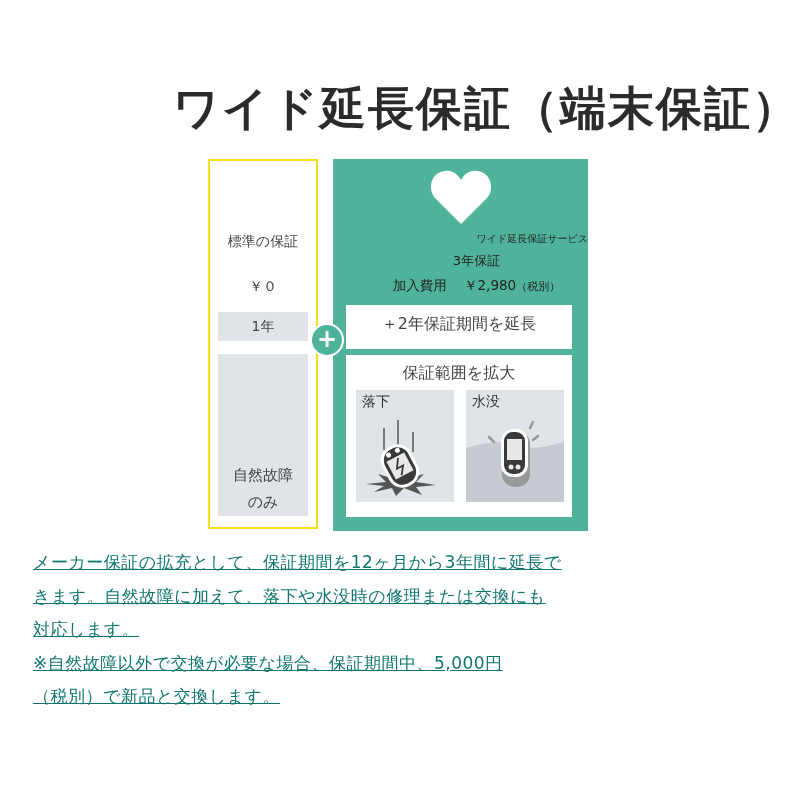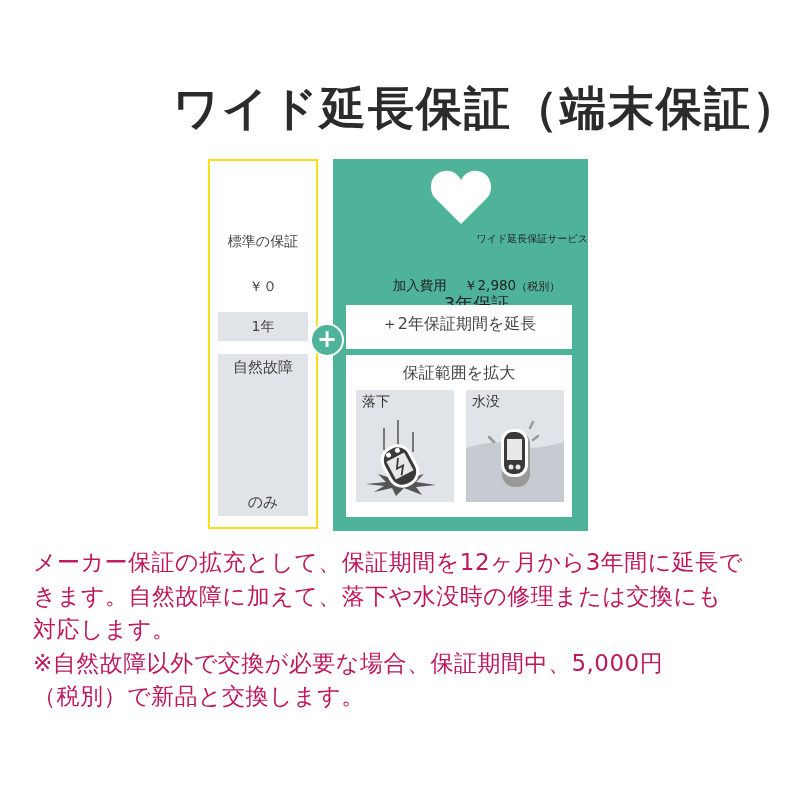--- a/index.html
+++ b/index.html
@@ -7,42 +7,42 @@
          font-family:"DejaVu Sans","Liberation Sans",sans-serif; color:#333; }
   .title { position:absolute; left:0; top:78px; width:800px; text-align:right;
            font-size:46px; font-weight:bold; color:#2b2b2b; letter-spacing:2px; }
   .std-box { position:absolute; left:208px; top:159px; width:106px; height:366px;
              border:2px solid #f6e017; background:#fff; }
   .std-label { position:absolute; left:0; top:72px; width:106px; text-align:center; font-size:14px; color:#444; }
   .std-price { position:absolute; left:0; top:117px; width:106px; text-align:center; font-size:14px; color:#444; }
   .std-year { position:absolute; left:8px; top:151px; width:90px; height:29px; background:#e0e3e7;
               text-align:center; line-height:29px; font-size:14px; color:#444; }
   .std-coverage { position:absolute; left:8px; top:193px; width:90px; height:162px; background:#e0e3e7;
-                  display:flex; flex-direction:column; align-items:center; justify-content:space-between;
+                  display:flex; flex-direction:column; align-items:center; justify-content:flex-end;
                   font-size:15px; color:#444; line-height:27px; }
   .ext-box { position:absolute; left:333px; top:159px; width:255px; height:372px; background:#4fb39a; }
   .heart { position:absolute; left:97px; top:10px; width:62px; height:56px; }
   .ext-name { position:absolute; left:0; top:73px; width:255px; text-align:right; font-size:10px; color:#222; }
-  .ext-term { position:absolute; left:0; top:93px; width:287px; text-align:center; font-size:18px; color:#222;margin-top:40px; }
+  .ext-term { position:absolute; left:0; top:93px; width:287px; text-align:center; font-size:13px; color:#222; }
   .ext-fee { position:absolute; left:0; top:118px; width:255px; text-align:center; font-size:13.5px; color:#222;margin-left:16px; }
   .ext-fee .small { font-size:11px; }
   .extend-box { position:absolute; left:13px; top:146px; width:226px; height:44px; background:#fff;
                 text-align:center; line-height:38px; font-size:16px; color:#444; }
   .range-box { position:absolute; left:13px; top:196px; width:226px; height:162px; background:#fff; }
   .range-title { position:absolute; left:0; top:8px; width:226px; text-align:center; font-size:16px; color:#444; }
   .panel { position:absolute; top:35px; width:98px; height:112px; background:#e0e3e7; overflow:hidden; }
   .panel.drop { left:10px; }
   .panel.water { left:120px; }
   .panel-label { position:absolute; left:6px; top:3px; font-size:14px; color:#333; }
   .panel svg { position:absolute; left:0; top:0; }
   .plus { position:absolute; left:310px; top:323px; width:30px; height:30px; border-radius:50%;
           background:#4fb39a; border:2px solid #fff; color:#fff; text-align:center; line-height:29px;
           font-size:24px; font-weight:bold; }
-  .desc { position:absolute; left:33px; top:546px; width:750px; font-size:23px; line-height:33.5px;
-          color:#be185d; letter-spacing:0.5px; }
+  .desc { position:absolute; left:33px; top:546px; width:750px; font-size:17px; line-height:33.5px;
+          color:#0f766e; letter-spacing:0.5px;text-decoration:underline; }
   .desc p { margin:0; }
 </style>
 </head>
 <body>
 
 <div class="title">ワイド延長保証（端末保証）</div>
 
 <div class="std-box">
   <div class="std-label">標準の保証</div>
   <div class="std-price">￥０</div>

